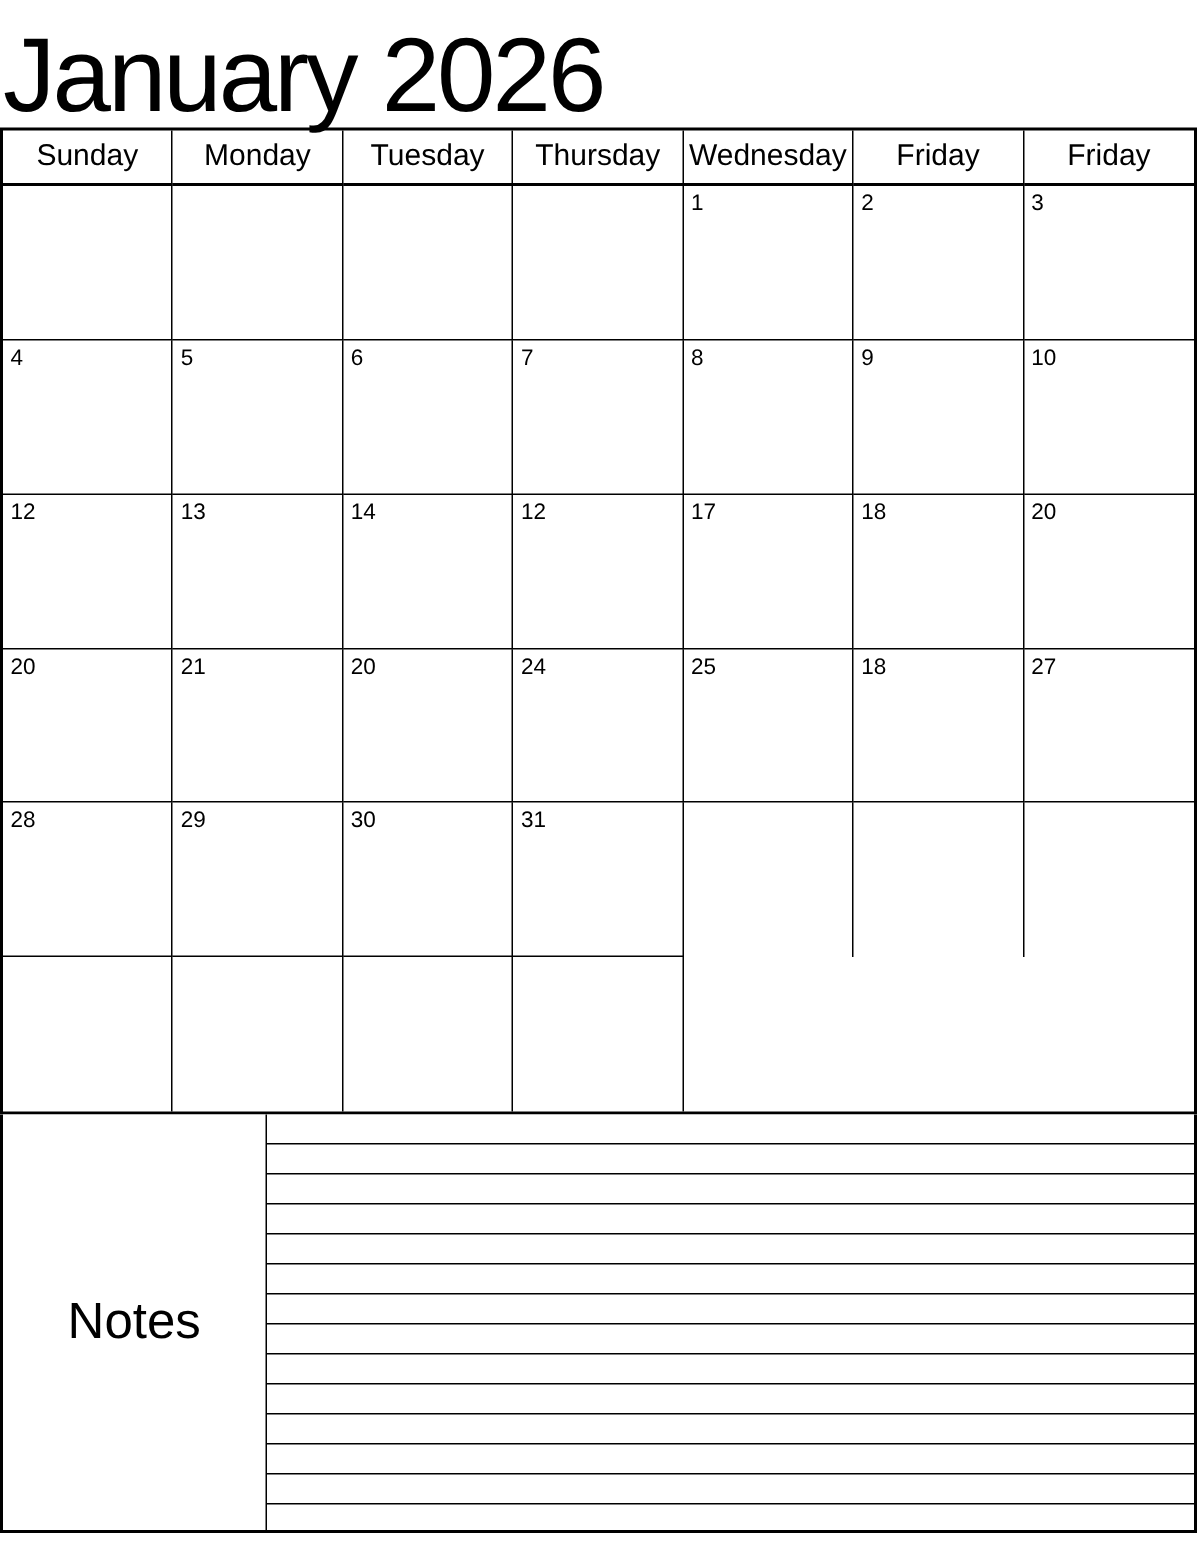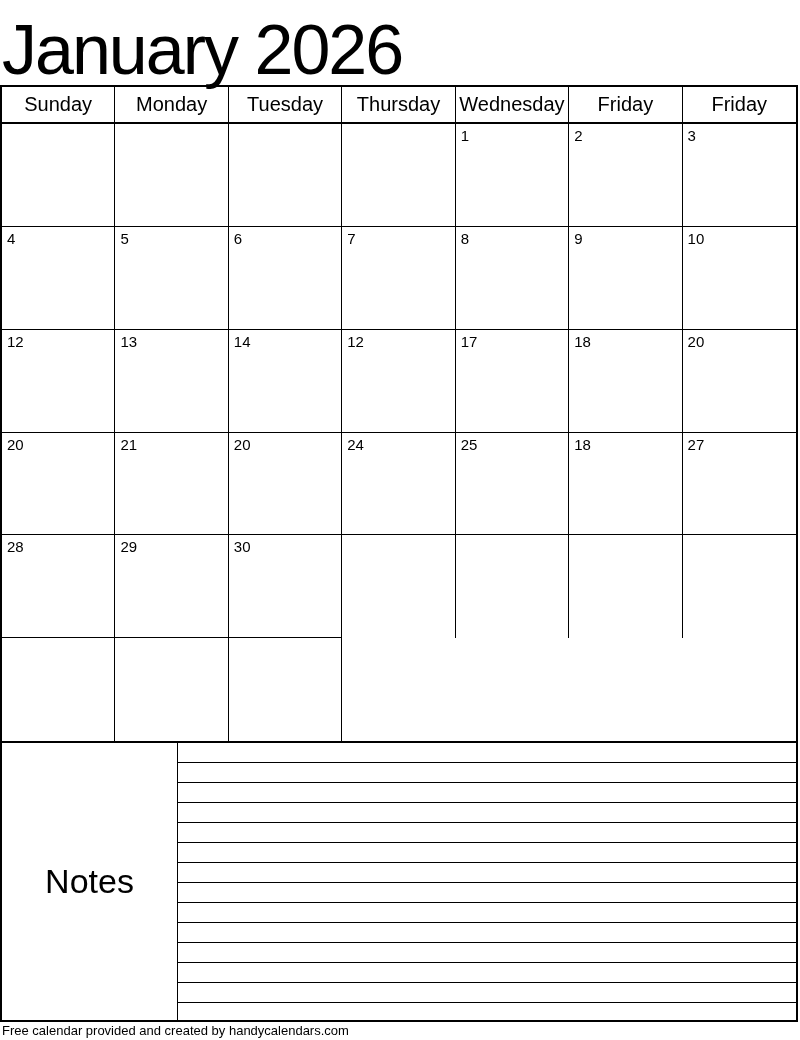--- a/index.html
+++ b/index.html
@@ -149,20 +149,21 @@
     <div class="dcell">21</div>
     <div class="dcell">20</div>
     <div class="dcell">24</div>
 
     <div class="dcell">25</div>
     <div class="dcell">18</div>
     <div class="dcell">27</div>
     <div class="dcell">28</div>
     <div class="dcell">29</div>
     <div class="dcell">30</div>
+    <div class="dcell">31</div>
 
     <div class="dcell"></div>
     <div class="dcell"></div>
     <div class="dcell"></div>
     <div class="dcell"></div>
     <div class="dcell"></div>
     <div class="dcell"></div>
     <div class="dcell"></div>
   </div>
 
@@ -178,15 +179,14 @@
       <div class="rule"></div>
       <div class="rule"></div>
       <div class="rule"></div>
       <div class="rule"></div>
       <div class="rule"></div>
       <div class="rule"></div>
       <div class="rule"></div>
     </div>
   </div>
 
-  <div class="footer">Free calendar provided and created by handycalendars.com</div>
 
 </div>
 
 </body></html>

